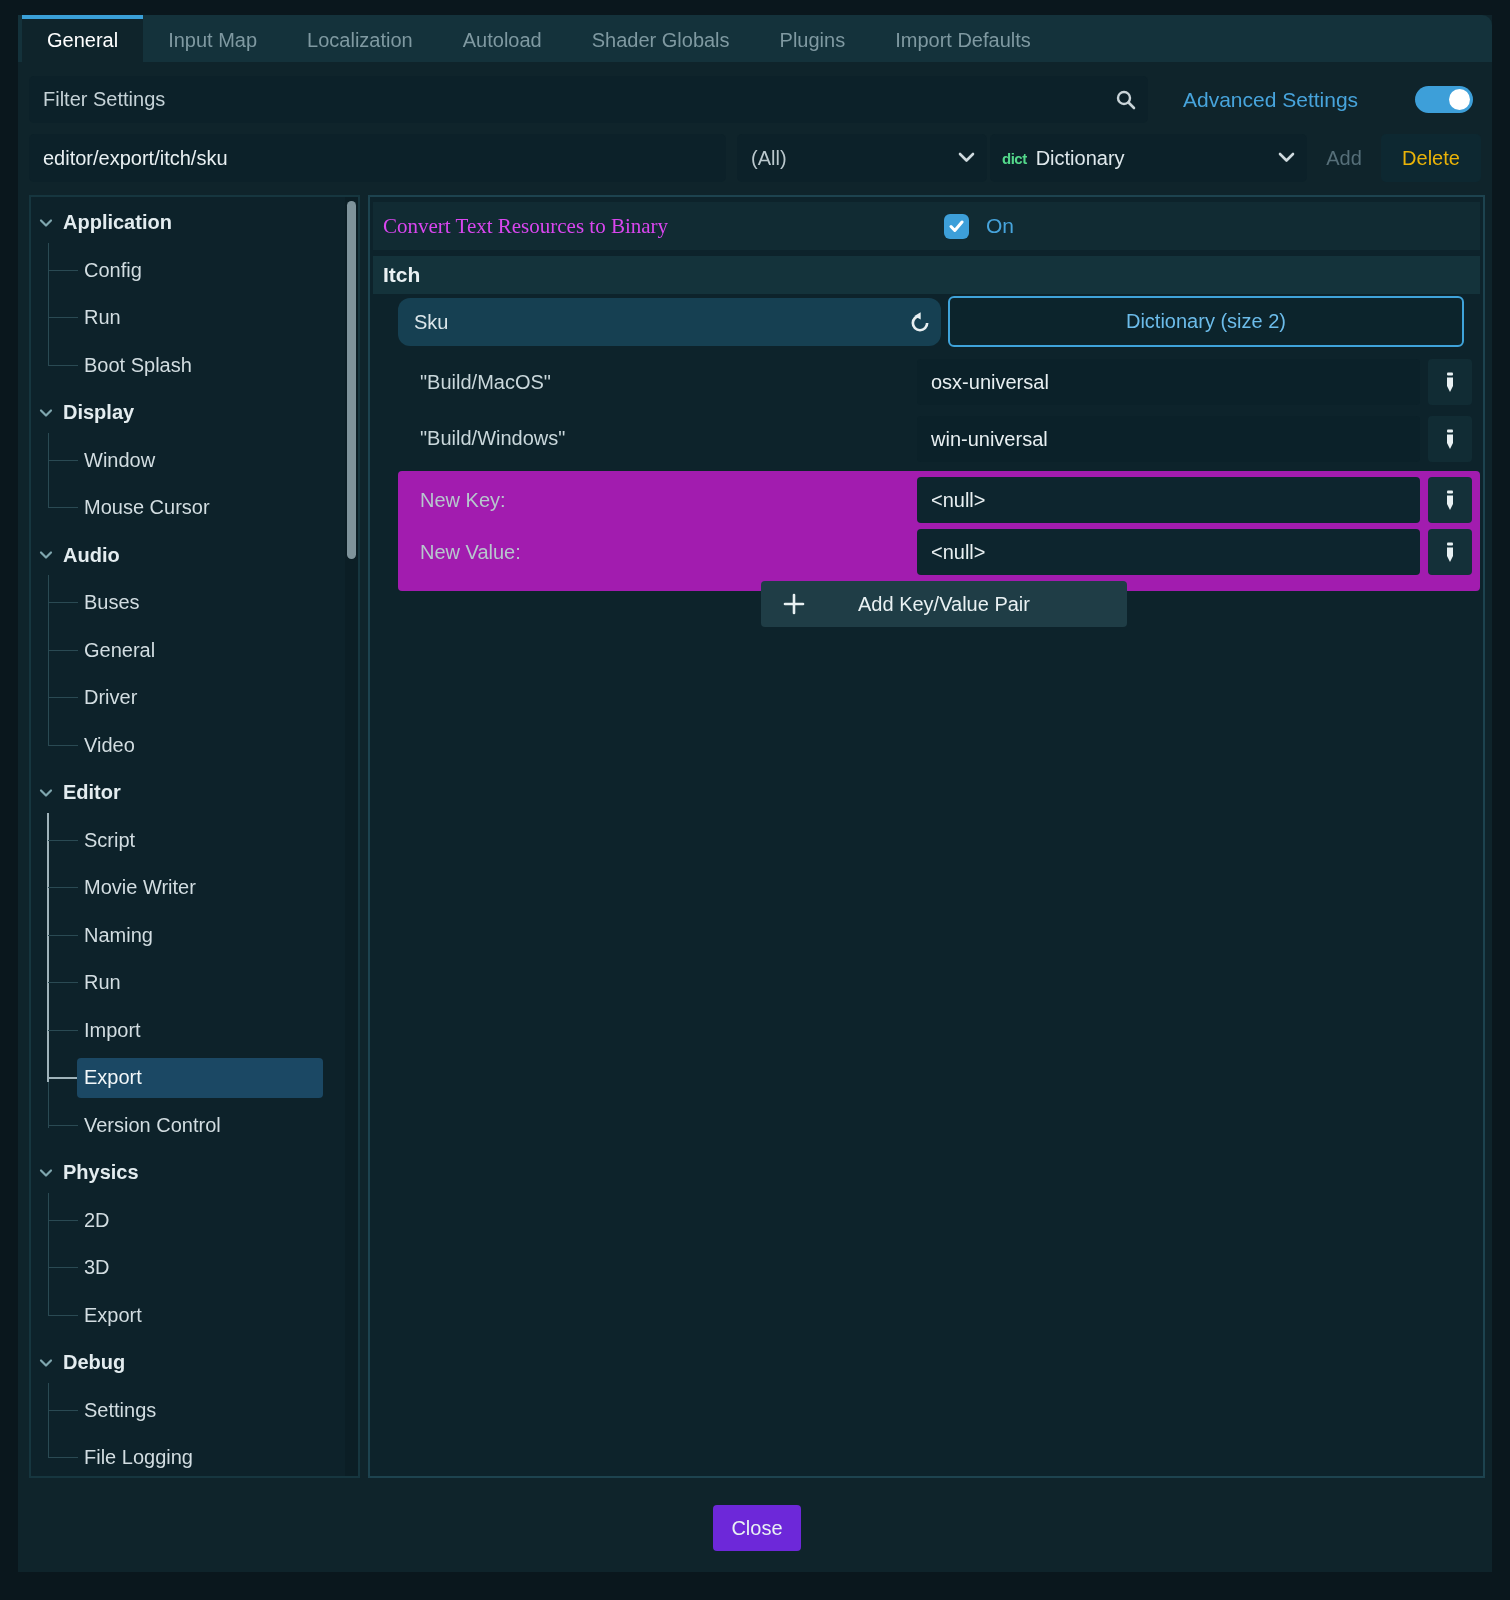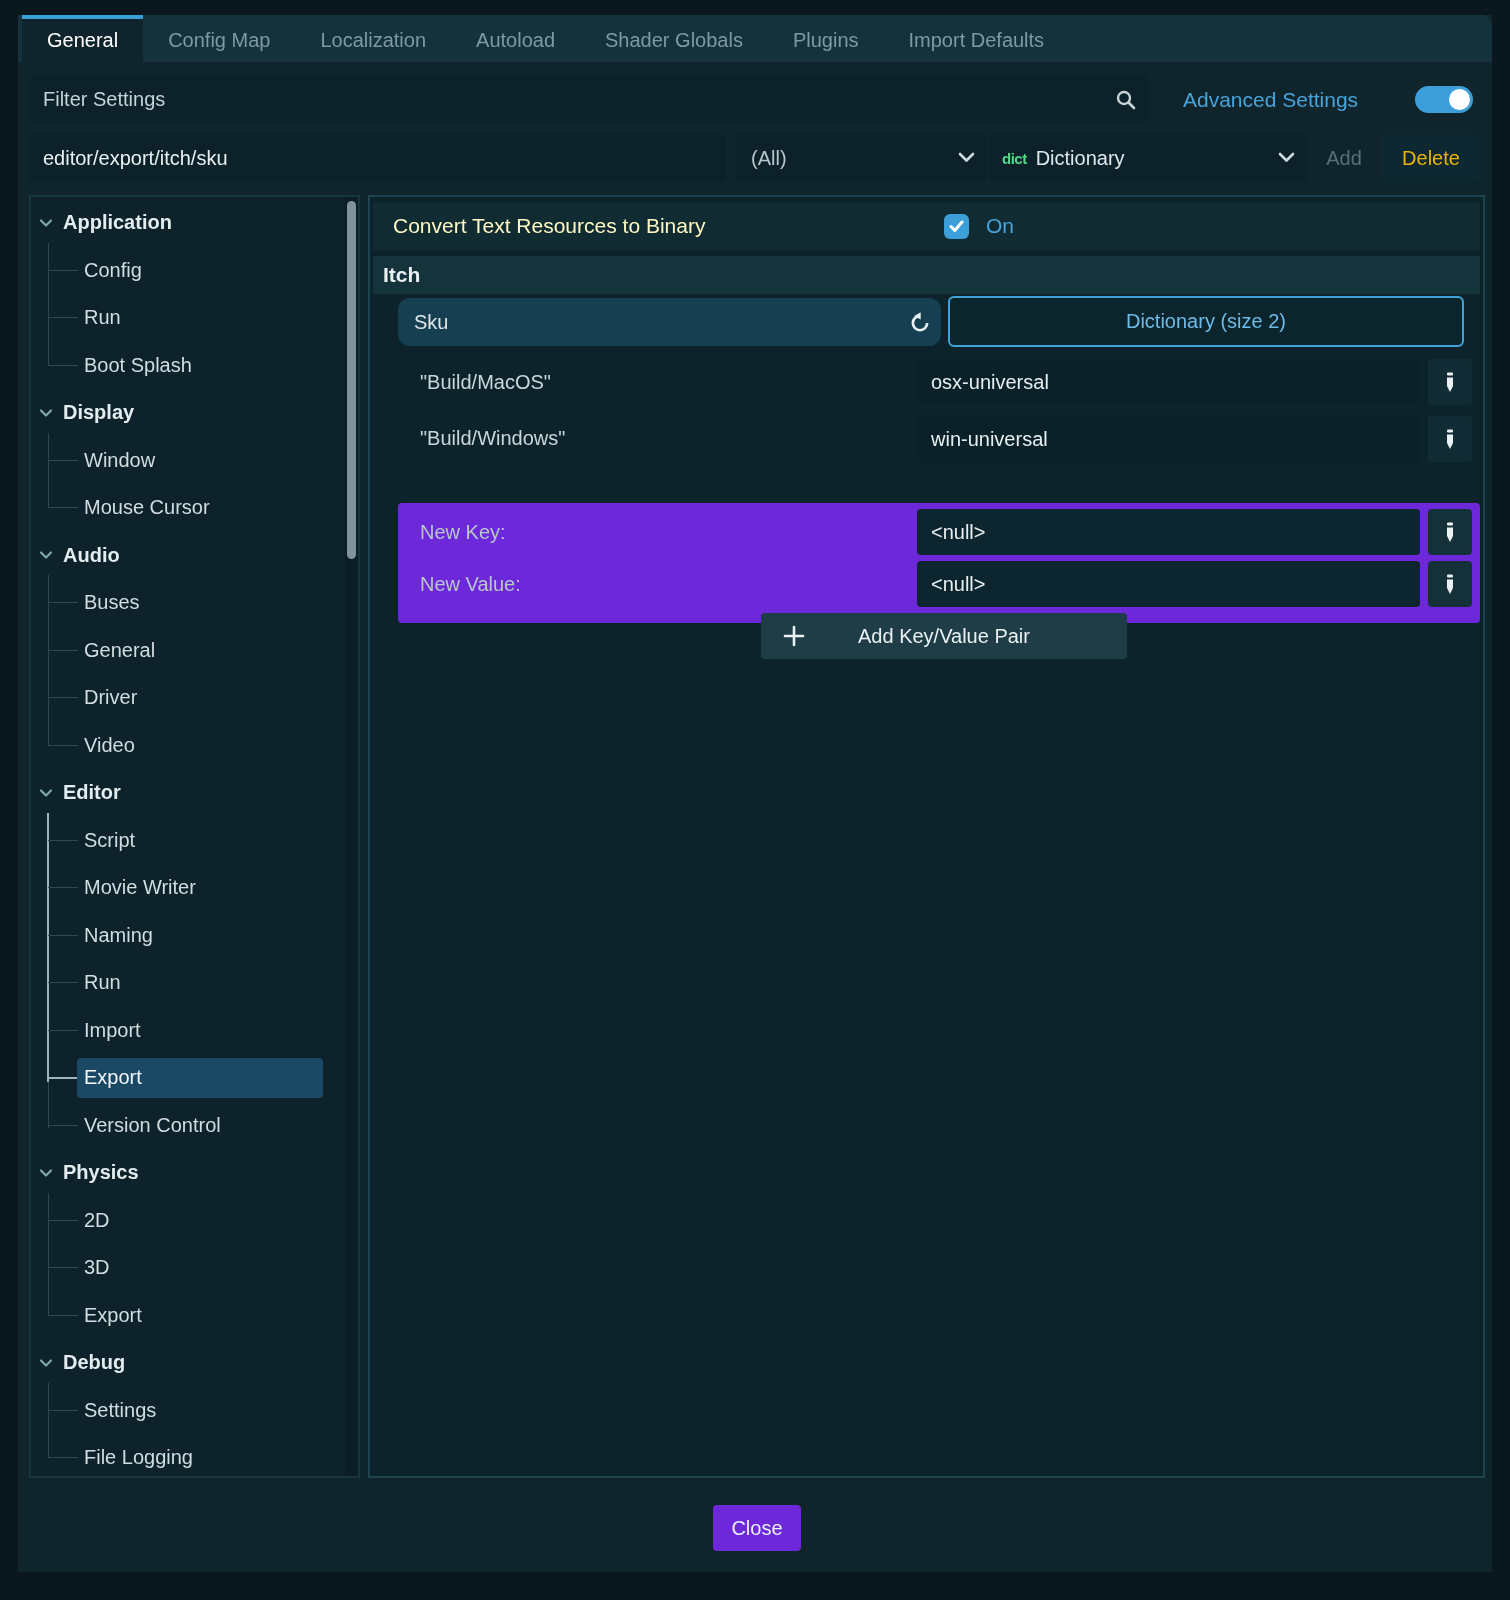--- a/index.html
+++ b/index.html
@@ -46,53 +46,53 @@
   .tchild.selected::before { background:#9fb3ba; height:2px; }
   .tchild .pill { display:none; }
   .tchild.selected .pill { display:block; position:absolute; left:46px; right:20px; top:4px; bottom:4px; background:#1b4864; border-radius:4px; z-index:1; }
   .tchild.selected .tchild-label { color:#f2f7f9; }
   .sb-track { position:absolute; right:0px; top:0; width:13px; height:100%; background:#0b1e25; }
   .sb-thumb { position:absolute; right:2px; top:4px; width:9px; height:358px; background:#7e939b; border-radius:5px; }
 
   
   .main { position:absolute; left:350px; top:180px; width:1117px; height:1283px; background:#0d232b; border:2px solid #1d434f; }
   .row-convert { position:absolute; left:3px; right:3px; top:5px; height:48px; background:#112b33; }
-  .row-convert .lbl { position:absolute; left:20px; top:0; height:48px; line-height:48px; font-size:21px; color:#fef9c3; }
+  .row-convert .lbl { position:absolute; left:10px; top:0; height:48px; line-height:48px; font-size:21px; color:#d946ef;font-family:Liberation Serif, serif; }
   .checkbox { position:absolute; left:571px; top:12px; width:25px; height:25px; background:#3d9fd9; border-radius:6px; display:flex; align-items:center; justify-content:center; }
   .on-lbl { position:absolute; left:613px; top:0; height:48px; line-height:48px; font-size:21px; color:#47a4dc; }
   .itch-header { position:absolute; left:3px; right:3px; top:59px; height:38px; background:#14333b; }
   .itch-header .lbl { position:absolute; left:10px; top:0; height:38px; line-height:38px; font-size:21px; font-weight:bold; color:#e9f1f3; }
   .sku-cell { position:absolute; left:28px; top:101px; width:543px; height:48px; background:#164052; border-radius:12px; }
   .sku-cell .lbl { position:absolute; left:16px; top:0; height:48px; line-height:48px; font-size:20px; color:#dbe6ea; }
   .revert-btn { position:absolute; right:10px; top:13px; }
   .dict-value-btn { position:absolute; left:578px; top:99px; width:516px; height:51px; background:#0c242c; border:2px solid #3fa3da; border-radius:6px; color:#6cbcea; font-size:20px; text-align:center; line-height:47px; }
   .entry-key { position:absolute; left:50px; height:50px; line-height:50px; font-size:20px; color:#c9d7db; }
   .value-field { position:absolute; left:547px; width:503px; height:46px; background:#0b2129; border-radius:4px; color:#e8eff1; font-size:20px; line-height:46px; padding-left:14px; }
   .pencil-btn { position:absolute; left:1058px; width:44px; height:46px; background:#112c34; border-radius:4px; display:flex; align-items:center; justify-content:center; }
-  .new-panel { position:absolute; left:28px; top:274px; width:1082px; height:120px; background:#6d28d9; border-radius:4px;margin-top:32px; }
+  .new-panel { position:absolute; left:28px; top:274px; width:1082px; height:120px; background:#a21caf; border-radius:4px; }
   .np-lbl { position:absolute; left:22px; height:52px; line-height:52px; font-size:20px; color:#b7c7cd; }
   .np-field { position:absolute; left:519px; width:503px; height:46px; background:#0d252e; border-radius:4px; color:#e8eff1; font-size:20px; line-height:46px; padding-left:14px; }
   .np-pencil { position:absolute; left:1030px; width:44px; height:46px; background:#143039; border-radius:4px; display:flex; align-items:center; justify-content:center; }
   .add-pair-btn { position:absolute; left:363px; top:110px; width:366px; height:46px; background:#1f3d46; border-radius:4px; color:#e9f1f3; font-size:20px; text-align:center; line-height:46px; }
   .add-pair-btn svg { position:absolute; left:22px; top:12px; }
 
   .close-btn { position:absolute; left:695px; top:1490px; width:88px; height:46px; background:#6d28d9; border-radius:4px; color:#e9f1f3; font-size:20px; text-align:center; line-height:46px; }
 </style>
 </head>
 <body>
 
 <div class="canvas">
   <div class="dialog">
 
     <div class="tabbar">
       <div class="tab active">
           <span>General</span>
         </div>
       <div class="tab">
-          <span>Config Map</span>
+          <span>Input Map</span>
         </div>
       <div class="tab">
           <span>Localization</span>
         </div>
       <div class="tab">
           <span>Autoload</span>
         </div>
       <div class="tab">
           <span>Shader Globals</span>
         </div>

